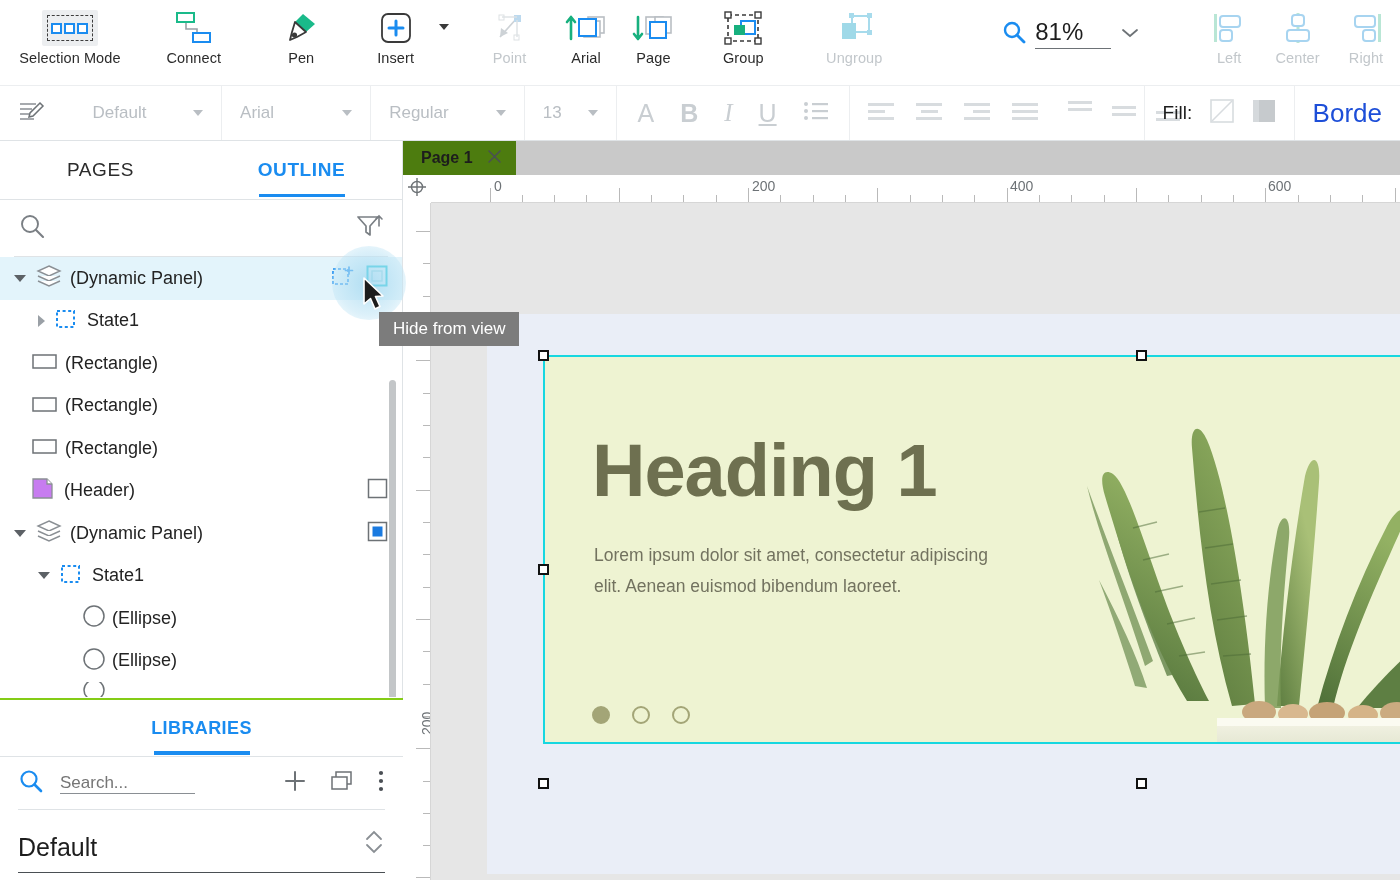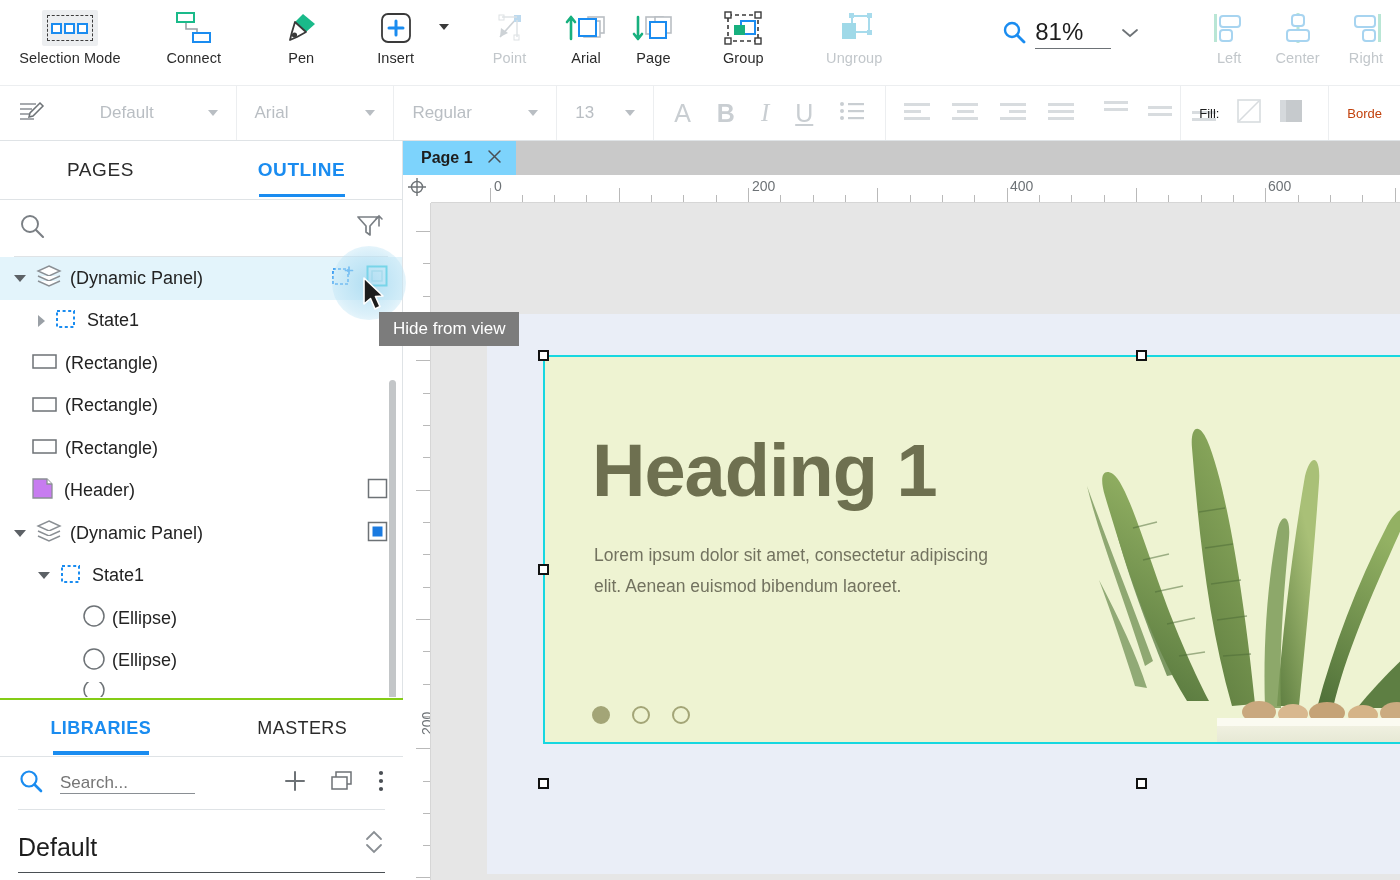--- a/index.html
+++ b/index.html
@@ -89,21 +89,21 @@
   .lib-search { height: 52px; display:flex; align-items:center; padding: 0 18px; gap: 16px; }
   .underline-inp { border: 0; border-bottom: 1px solid #8a8f94; background: transparent;
                    font-size: 17px; color: #9aa0a6; outline: none; font-family:"Liberation Sans",sans-serif; }
   .lib-default { padding: 0 18px; display:flex; align-items:flex-end; justify-content:space-between; }
   .lib-default-name { font-size: 25px; color: #1d1d1d; }
 
   
   .canvasarea { position: absolute; left: 403px; top: 141px; width: 997px; height: 739px;
                 background: #e6e6e6; overflow: hidden; }
   .tabbar { position: absolute; left:0; top:0; width: 997px; height: 34px; background: #c9c9c9; }
-  .pagetab { position: absolute; left: 0; top: 0; height: 34px; background: #7dd3fc;
+  .pagetab { position: absolute; left: 0; top: 0; height: 34px; background: #4d7c0f;
              display: flex; align-items: center; gap: 14px; padding: 0 14px 0 18px; justify-content: center; }
   .pagetab-name { font-size: 16px; color: #1d1d1d; font-weight: 600; }
 
   .ruler-h { position: absolute; left: 28px; top: 34px; width: 969px; height: 28px;
              background: #fff; border-bottom: 1px solid #d6d6d6; overflow: hidden; }
   .ruler-v { position: absolute; left: 0; top: 62px; width: 28px; height: 677px;
              background: #fff; border-right: 1px solid #d6d6d6; overflow: hidden; }
   .ruler-corner { position: absolute; left: 0; top: 34px; width: 28px; height: 28px;
                   background: #fff; display:flex; align-items:center; justify-content:center; }
   .rtick { position: absolute; background: #b9b9b9; }
@@ -392,37 +392,37 @@
       </span>
       <span>
         <svg width="26" height="22" viewBox="0 0 26 22">
             <rect y="11" width="24" height="3" fill="#d8dcdf"></rect>
             <rect y="18" width="24" height="3" fill="#d8dcdf"></rect>
           </svg>
       </span>
     </div>
 
     <div class="fb-group" style="width:150px;padding:0 18px;gap:18px;">
-      <span style="font-size:13px;color:#1d1d1d">Fill:</span>
+      <span style="font-size:19px;color:#1d1d1d">Fill:</span>
       <span>
         <svg width="24" height="24" viewBox="0 0 24 24">
             <rect x="1" y="1" width="22" height="22" fill="#fff" stroke="#d8dcdf" stroke-width="1.6"></rect>
             <path d="M2 22 L22 2" stroke="#d8dcdf" stroke-width="1.6"></path>
           </svg>
       </span>
       <span>
         <svg width="24" height="24" viewBox="0 0 24 24">
             <rect x="1" y="1" width="22" height="22" fill="#c6cacd"></rect>
             <rect x="1" y="1" width="6" height="22" fill="#d5d9dc"></rect>
           </svg>
       </span>
     </div>
 
     <div style="display:flex;align-items:center;padding:0 18px;">
-      <span style="font-size:13px;color:#c2410c">Borde</span>
+      <span style="font-size:26px;color:#1d4ed8">Borde</span>
     </div>
   </div>
 
   <div class="leftpanel">
 
     <div class="panel-tabs">
       <div class="panel-tab">PAGES</div>
       <div class="panel-tab active">OUTLINE</div>
     </div>
     <div class="panel-divider"></div>
@@ -576,21 +576,20 @@
             </svg>
         </span>
       </div>
 
       <div class="scroll-v" style="left:389px; top:123px; height:448px;"></div>
     </div>
 
     <div class="libpanel">
       <div class="lib-tabs">
         <div class="lib-tab active">LIBRARIES</div>
-        <div class="lib-tab">MASTERS</div>
       </div>
       <div class="panel-divider"></div>
 
       <div class="lib-search">
         <span>
           <svg width="26" height="26" viewBox="0 0 26 26">
             <circle cx="11" cy="11" r="7.5" fill="none" stroke="#1a8cf0" stroke-width="2.2"></circle>
             <path d="M16.5 16.5 L23 23" stroke="#1a8cf0" stroke-width="2.6" stroke-linecap="round"></path>
           </svg>
         </span>

